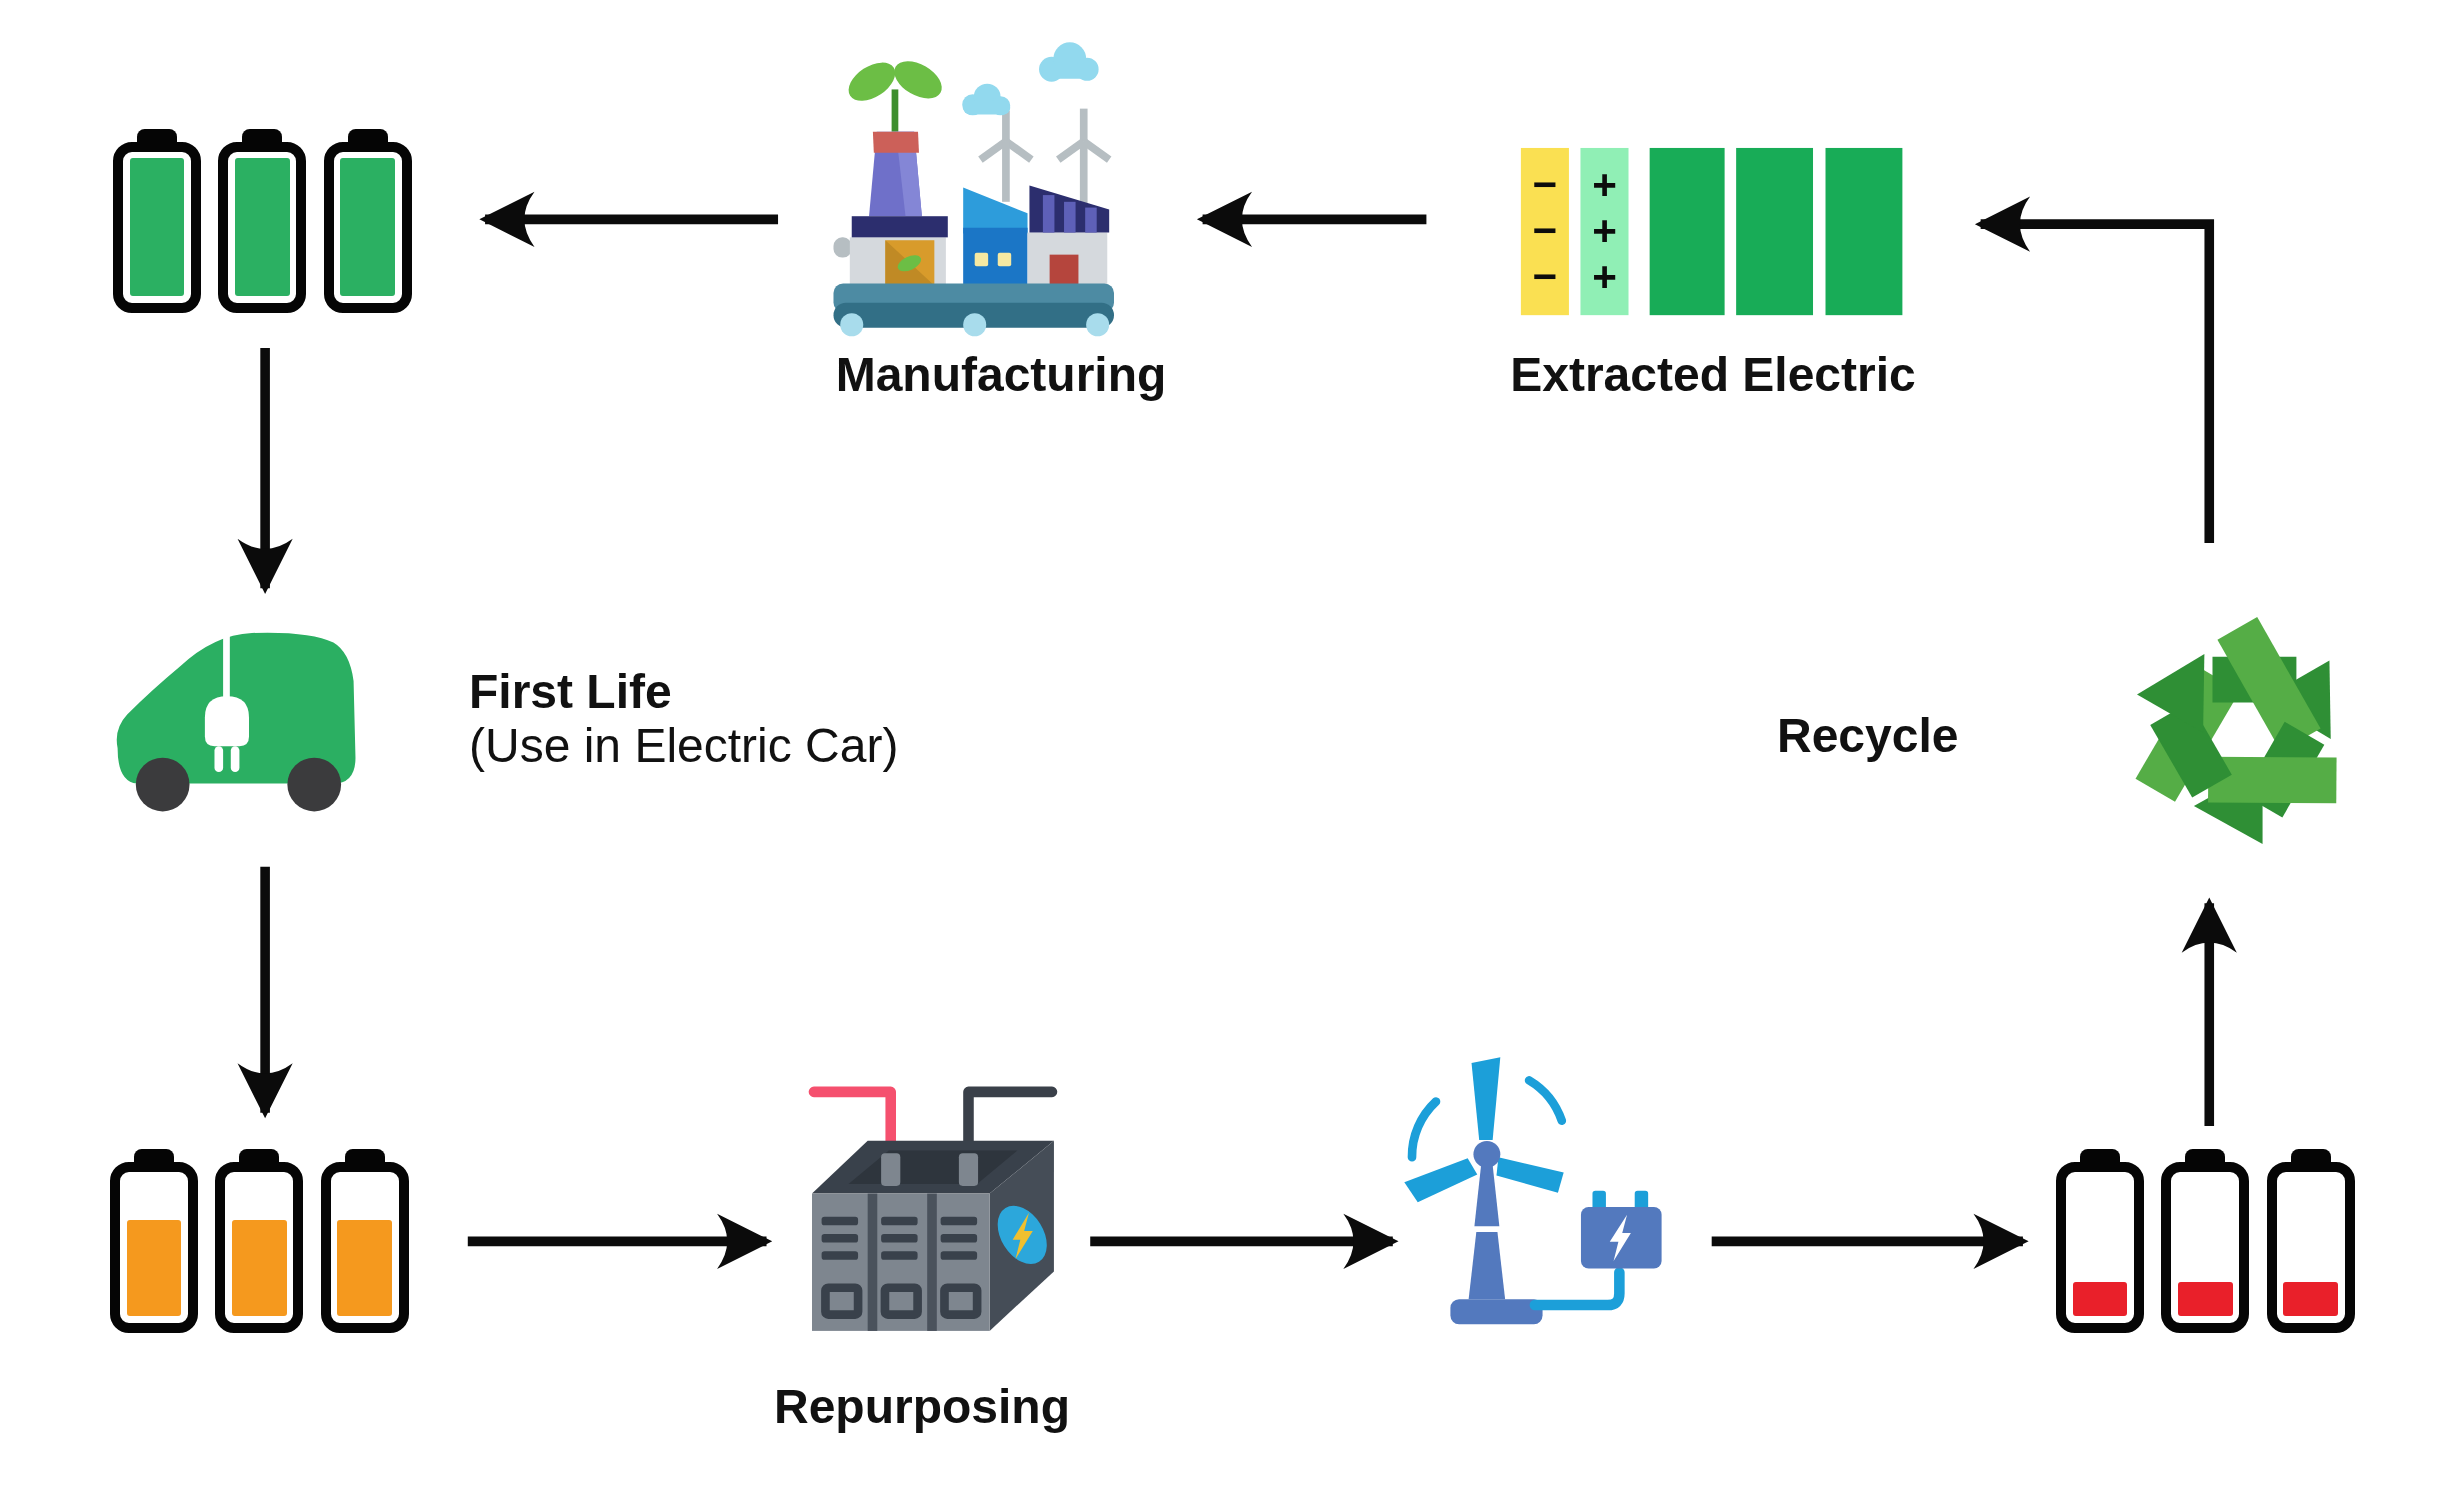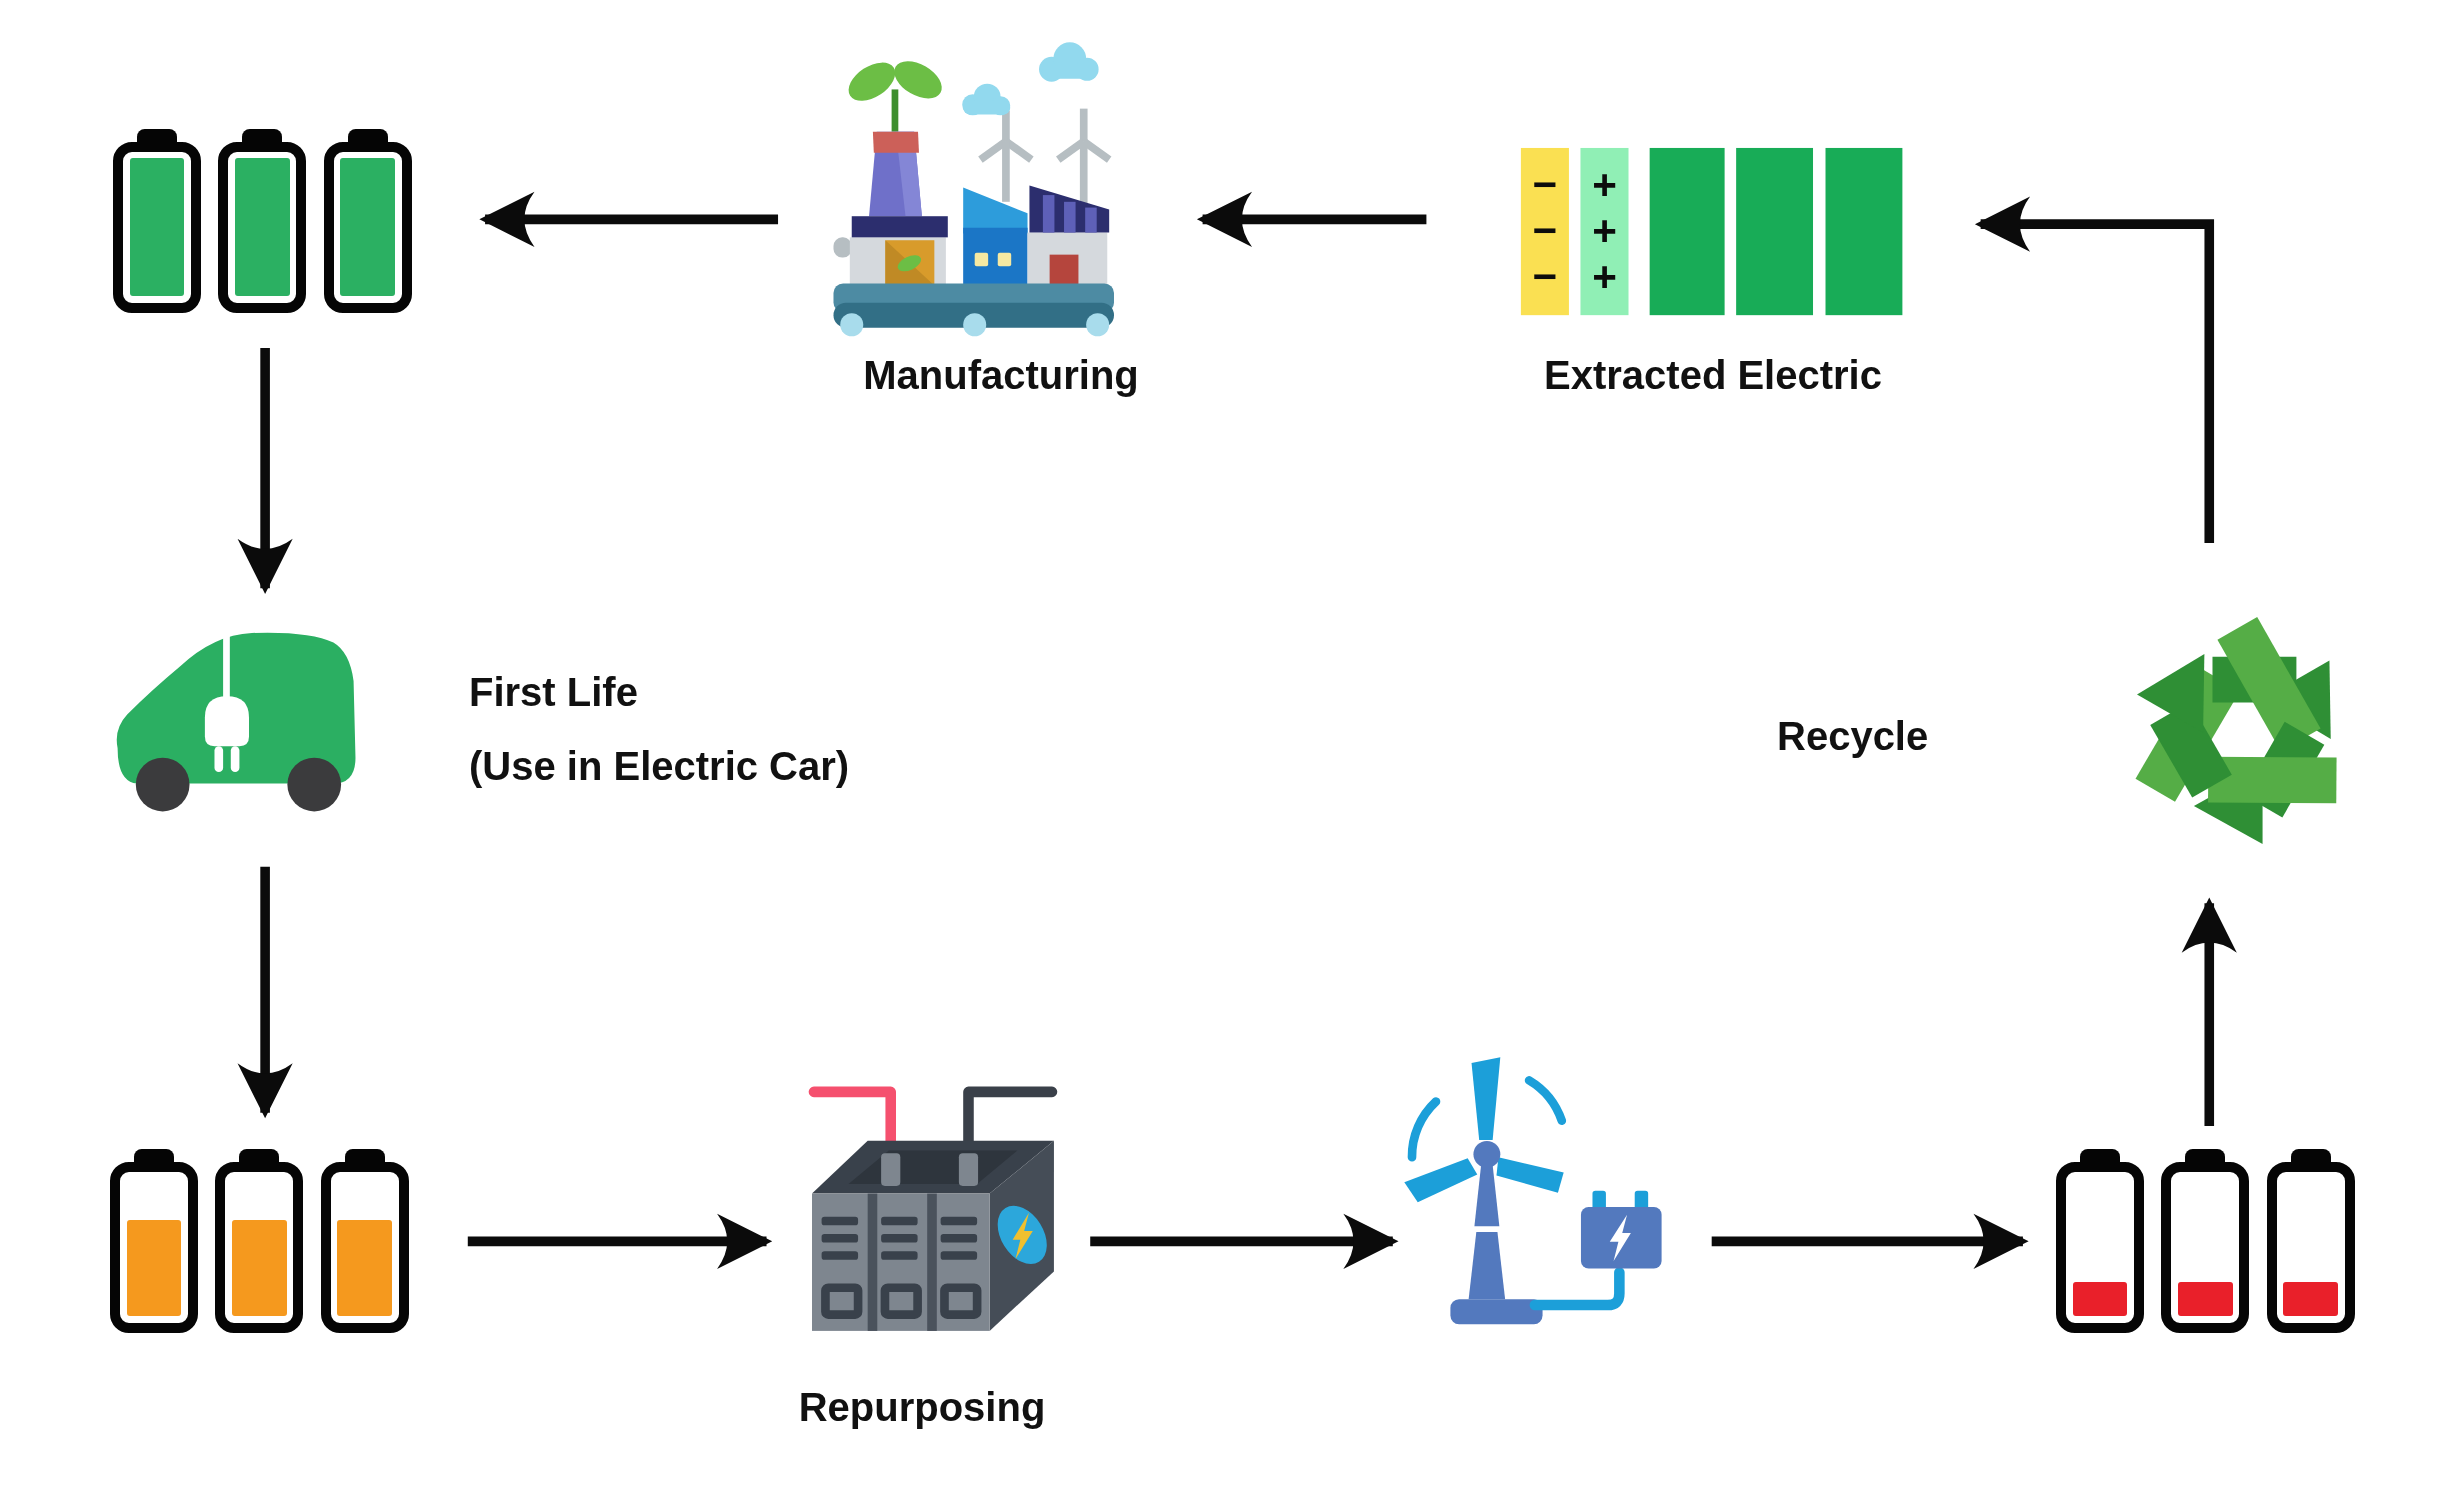--- a/index.html
+++ b/index.html
@@ -2,23 +2,23 @@
 <html style="--ink: #0b0b0b; --text: #111111; --battery-green: #2bb062; --battery-orange: #f5991e; --battery-red: #e9202a; --bar-yellow: #fae052; --bar-mint: #90efb5; --bar-green: #18ac57; --recycle-green: #2f8f35; --recycle-light: #55ad46; --car-green: #2baf62; --wheel-dark: #3b3b3d; --turbine-blue: #1c9fd9; --steel-blue: #5379be; --box-gray: #7e868f; --box-dark: #39414b; --box-side: #454d57; --box-groove: #4a525c; --cable-red: #f5506e; --cable-dark: #3a4049; --badge-blue: #2ca7db; --bolt-yellow: #efc02f; --chimney-purple: #6f70c9; --chimney-purple-light: #8486d6; --chimney-red: #cc6059; --leaf-green: #6cbe45; --stem-green: #3e8e2f; --cloud-blue: #92d9ee; --navy: #2c2e6e; --roof-indigo: #5e60b8; --mid-blue: #1b76c6; --mid-blue-light: #2d9cdb; --wall-gray: #d5d9dd; --door-orange: #d89b2b; --door-orange-dark: #c08a25; --door-red: #b5453d; --window-yellow: #f6e9a2; --turbine-gray: #b6bec2; --base-teal: #4d8ba3; --base-teal-dark: #326f86; --wheel-blue: #a8dcec;"><head>
 <meta charset="utf-8">
 <style>
   html,body{margin:0;padding:0;background:#ffffff;}
   .canvas{position:relative;width:2459px;height:1502px;background:#fff;overflow:hidden;
           font-family:"Liberation Sans",sans-serif;}
   .abs{position:absolute;}
   svg{display:block;overflow:visible;}
 
   
-  .label{position:absolute;color:#111;font-weight:700;font-size:40px;line-height:54px;
+  .label{position:absolute;color:#111;font-weight:700;font-size:48px;line-height:54px;
          text-align:center;white-space:nowrap;}
-  .label .sub{font-weight:700;margin-top:20px;}
+  .label .sub{font-weight:400;}
   .label.left-align{text-align:left;}
   .label.right-align{text-align:left;}
 
   
   .bat-group{position:absolute;display:flex;gap:17.3px;}
   .battery{position:relative;width:88px;height:184px;}
   .battery .cap{position:absolute;top:0;left:50%;transform:translateX(-50%);
                 width:40px;height:25px;background:#050505;border-radius:7.7px;}
   .battery .shell{position:absolute;left:0;right:0;top:12.5px;bottom:0;background:#fff;
                   border:10.6px solid #050505;border-radius:19px;padding:6.7px;

